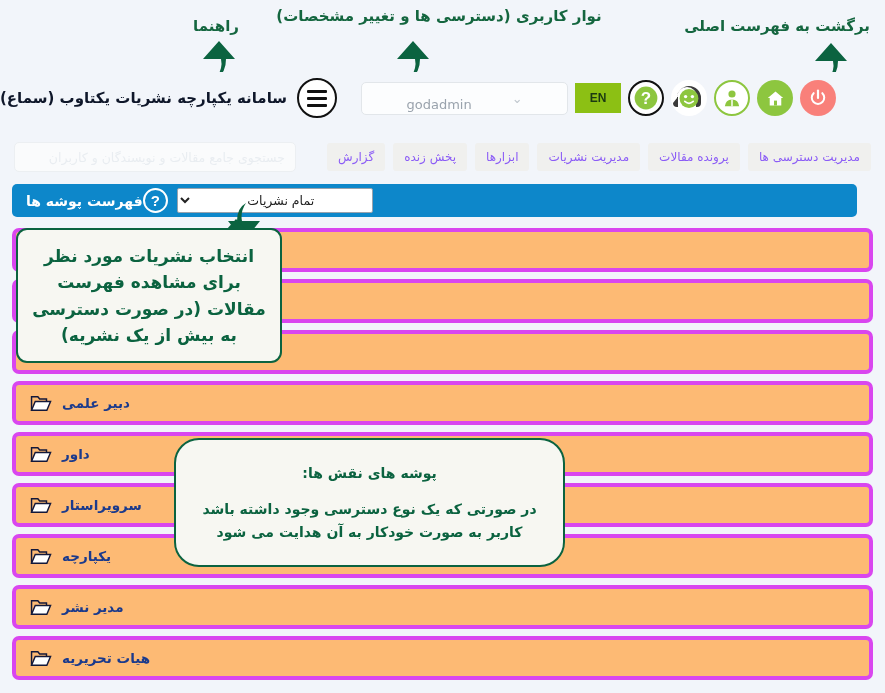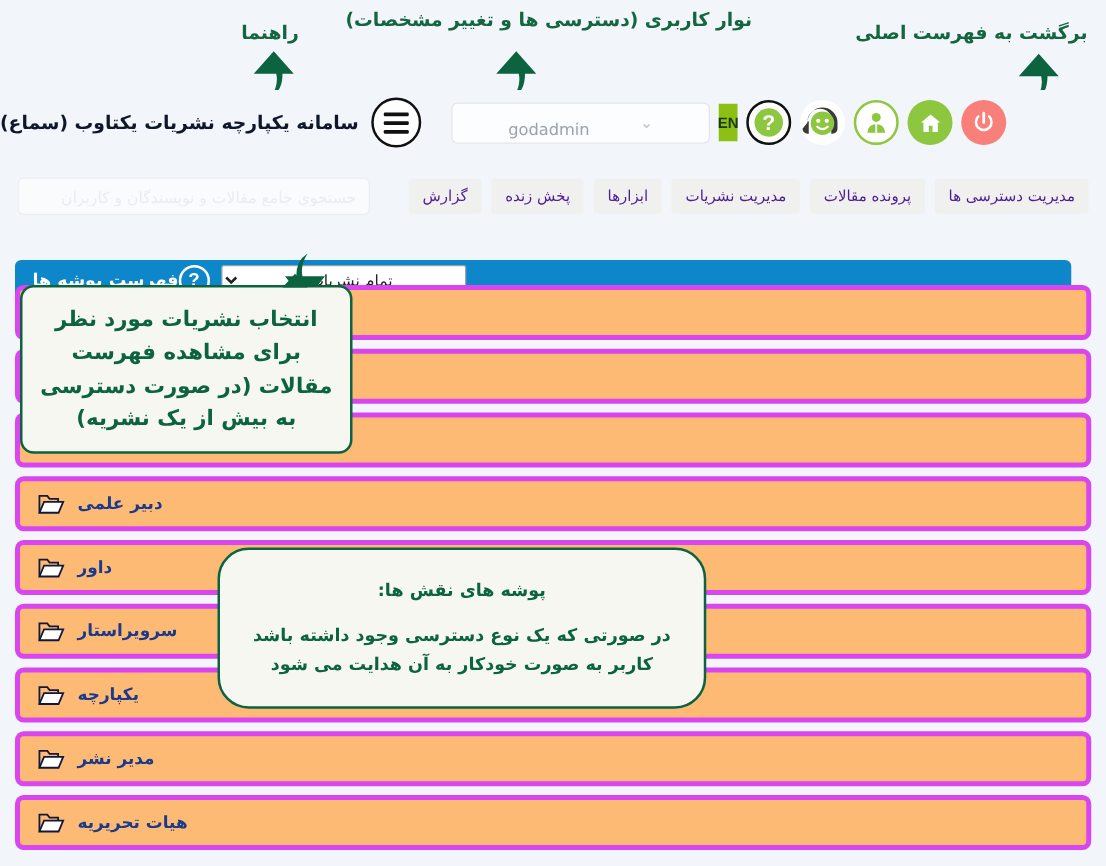--- a/index.html
+++ b/index.html
@@ -46,21 +46,21 @@
 
   .tools { display: flex; flex-direction: row; align-items: center; gap: 7px; margin-left: 12px; }
   .userbox {
     width: 207px; height: 33px; border: 1px solid #e2e6ea; border-radius: 5px;
     background: #fcfdfe; display: flex; align-items: center;
     justify-content: center; gap: 40px; cursor: pointer;
   }
   .userbox .uname { color: #9aa3ad; font-size: 13px; margin-top: 12px; }
   .userbox .chev { color: #bfc6cd; font-size: 13px; line-height: 1; }
   .lang-btn {
-    width: 15px; height: 30px; background: #8cc014; color: #1b3a12;
+    width: 46px; height: 30px; background: #8cc014; color: #1b3a12;
     font-size: 12px; font-weight: bold; display: flex; align-items: center;
     justify-content: center; cursor: pointer; border: 0;
     font-family: "Liberation Sans", sans-serif;
   }
   .circ-icon {
     width: 36px; height: 36px; border-radius: 50%;
     display: flex; align-items: center; justify-content: center;
     cursor: pointer; flex: 0 0 auto;
   }
   .ic-power { background: #f9807a; }
@@ -69,21 +69,21 @@
   .ic-supp  { background: #fff; }
   .ic-help  { background: #fff; border: 2.5px solid #111; }
 
   
   .navbar {
     position: absolute; top: 140px; left: 0; width: 885px; height: 34px;
     display: flex; flex-direction: row; align-items: center;
     padding: 0 14px; gap: 8px;
   }
   .tab {
-    background: #f0f0ee; color: #4c1d95; font-size: 12px;
+    background: #f0f0ee; color: #8b5cf6; font-size: 12px;
     padding: 7px 11px; border-radius: 3px; cursor: pointer; white-space: nowrap;
     border: 0; font-family: "DejaVu Sans", sans-serif;
   }
   .search-box {
     margin-right: auto; width: 282px; height: 30px;
     border: 1px solid #eceff2; border-radius: 5px; background: #fafbfc;
     display: flex; align-items: center; padding: 0 10px;
   }
   .search-box input {
     border: 0; outline: 0; background: transparent; width: 100%;
@@ -91,21 +91,20 @@
     font-family: "DejaVu Sans", sans-serif;
   }
   .search-box input::placeholder { color: #e9edf1; }
 
   
   .bluebar {
     position: absolute; top: 184px; left: 12px; width: 845px; height: 33px;
     background: #0d87ca; border-radius: 5px;
     display: flex; flex-direction: row-reverse; align-items: center;
     padding: 0 14px;
-    margin-top: 24px;
   }
   .bluebar-title { color: #fff; font-weight: bold; font-size: 14px; }
   .bluebar-left {
     margin-right: auto; display: flex; flex-direction: row-reverse;
     align-items: center; gap: 9px;
   }
   .help-circle {
     width: 25px; height: 25px; border-radius: 50%; border: 2px solid #fff;
     color: #fff; font-size: 15px; font-weight: bold; display: flex;
     align-items: center; justify-content: center; cursor: pointer;

